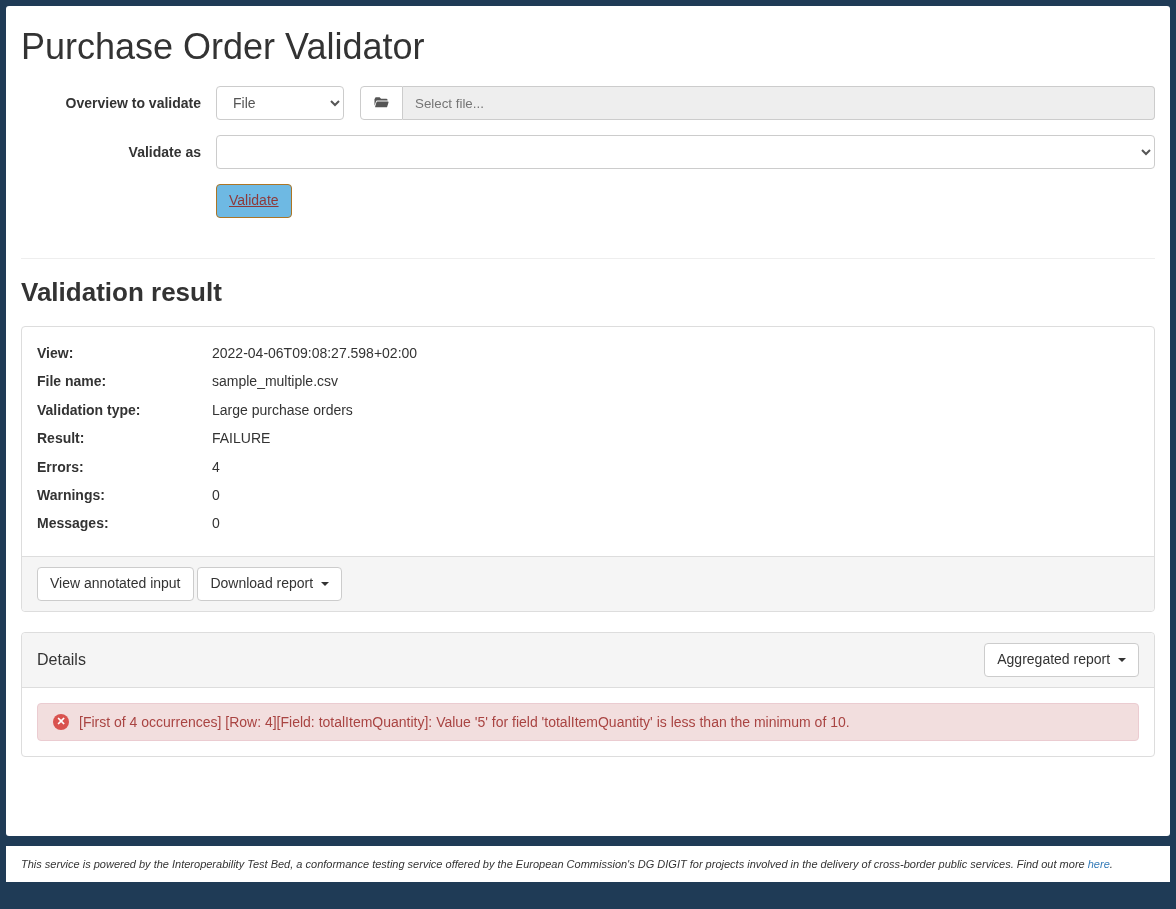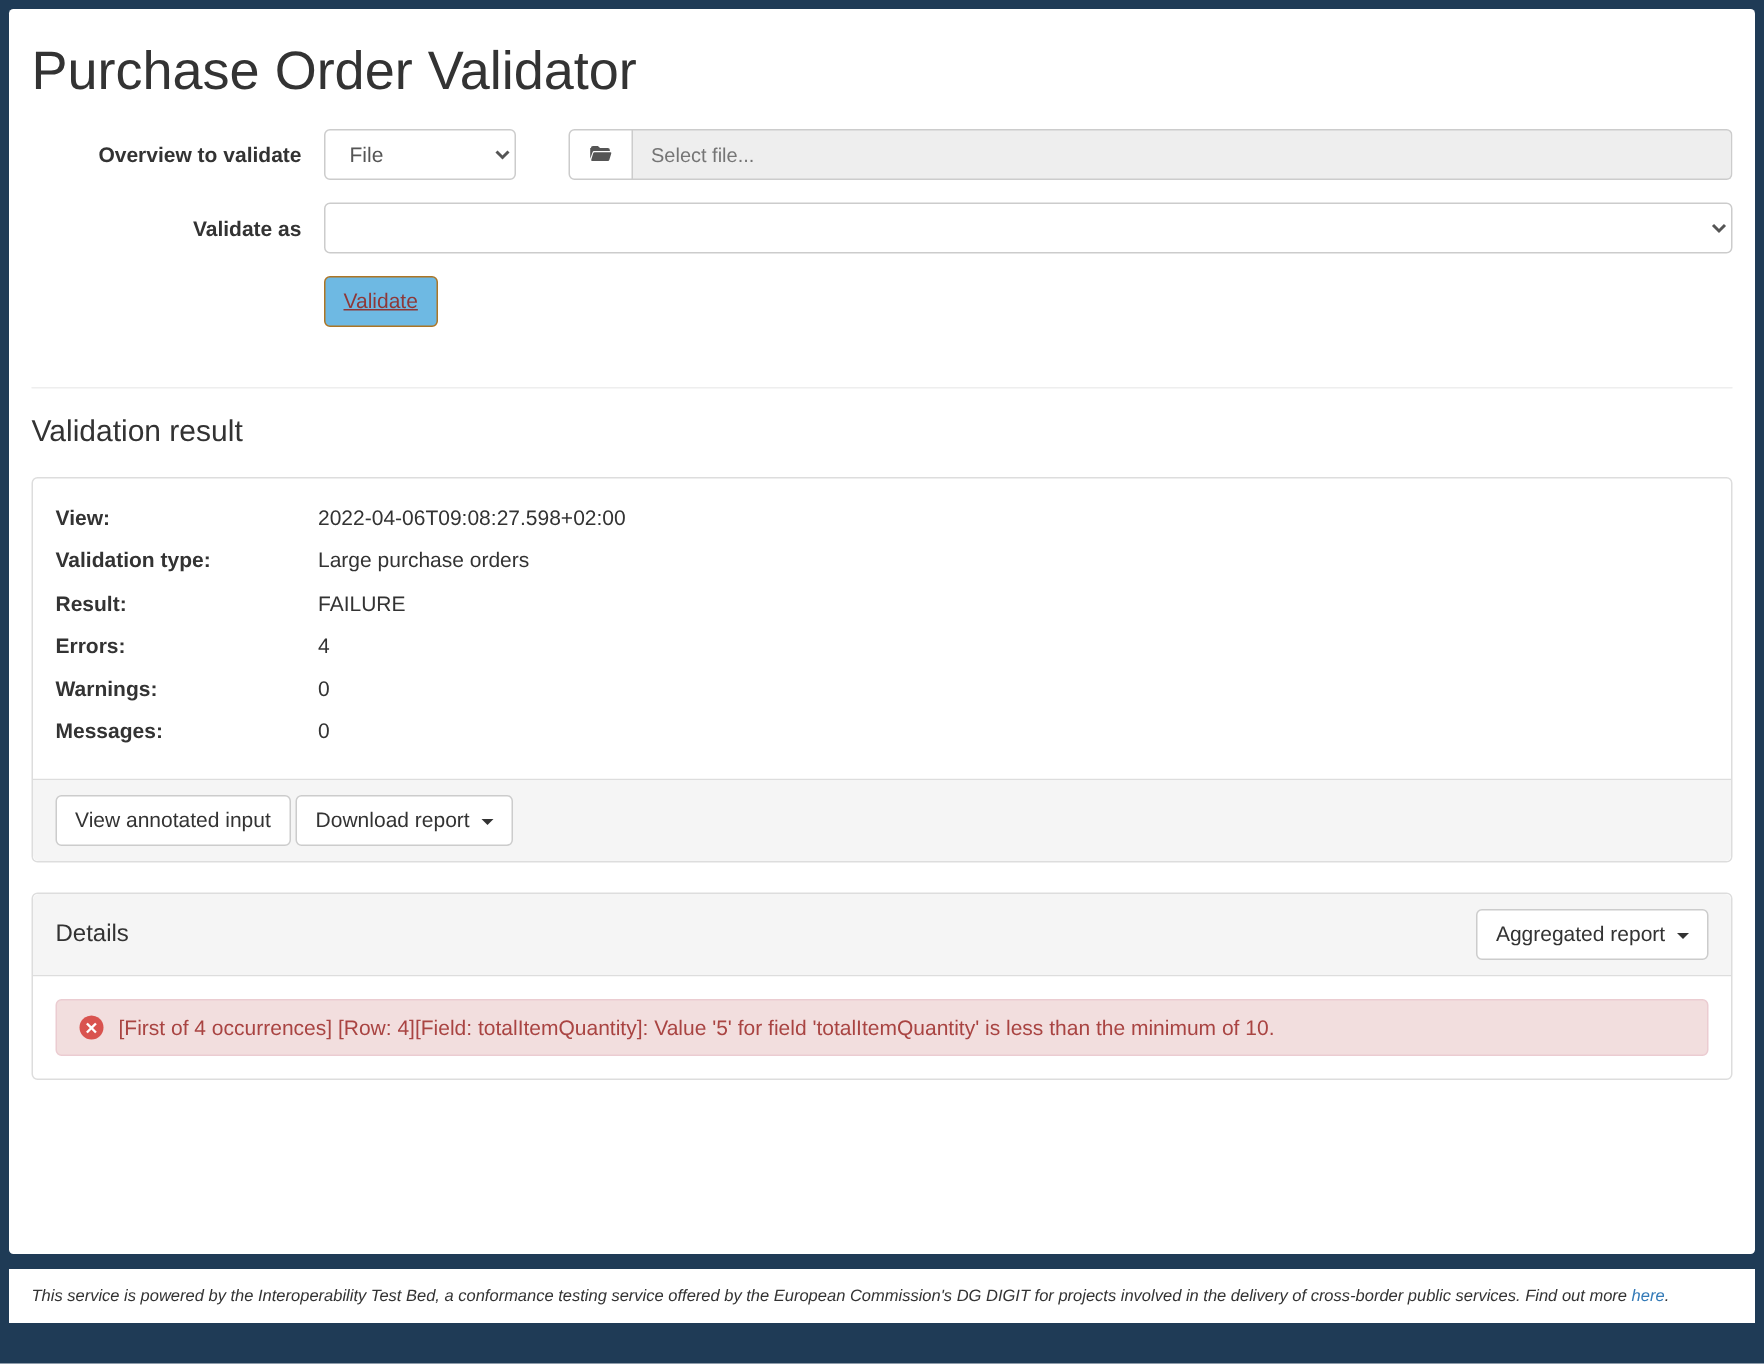--- a/index.html
+++ b/index.html
@@ -51,21 +51,21 @@
     height: 34px;
     padding: 6px 12px;
     font-size: 14px;
     color: #555;
     background-color: #fff;
     border: 1px solid #ccc;
     border-radius: 4px;
   }
   .file-group {
     display: flex;
-    margin-left: 35px;
+    margin-left: 16px;
     flex: 1;
   }
   .file-btn {
     width: 43px;
     height: 34px;
     border: 1px solid #ccc;
     background: #fff;
     border-radius: 4px 0 0 4px;
     display: flex;
     align-items: center;
@@ -102,22 +102,22 @@
     opacity: 0.88;
     text-decoration: underline;
   }
   .btn-offset { margin-left: 195px; }
   hr.sep {
     border: none;
     border-top: 1px solid #eee;
     margin: 40px 0 18px 0;
   }
   h2 {
-    font-size: 20px;
-    font-weight: 400;
+    font-size: 26px;
+    font-weight: 700;
     margin: 0 0 18px 0;
     color: #333;
   }
   .panel {
     border: 1px solid #ddd;
     border-radius: 4px;
     margin-bottom: 20px;
   }
   .panel-heading {
     background: #f5f5f5;
@@ -233,20 +233,24 @@
 
   <h2>Validation result</h2>
 
   <div class="panel">
     <div class="panel-body">
       <div class="dl-row">
           <div class="dl-label">View:</div>
           <div class="dl-value">2022-04-06T09:08:27.598+02:00</div>
         </div>
       <div class="dl-row">
+          <div class="dl-label">File name:</div>
+          <div class="dl-value">sample_multiple.csv</div>
+        </div>
+      <div class="dl-row">
           <div class="dl-label">Validation type:</div>
           <div class="dl-value">Large purchase orders</div>
         </div>
       <div class="dl-row">
           <div class="dl-label">Result:</div>
           <div class="dl-value">FAILURE</div>
         </div>
       <div class="dl-row">
           <div class="dl-label">Errors:</div>
           <div class="dl-value">4</div>

